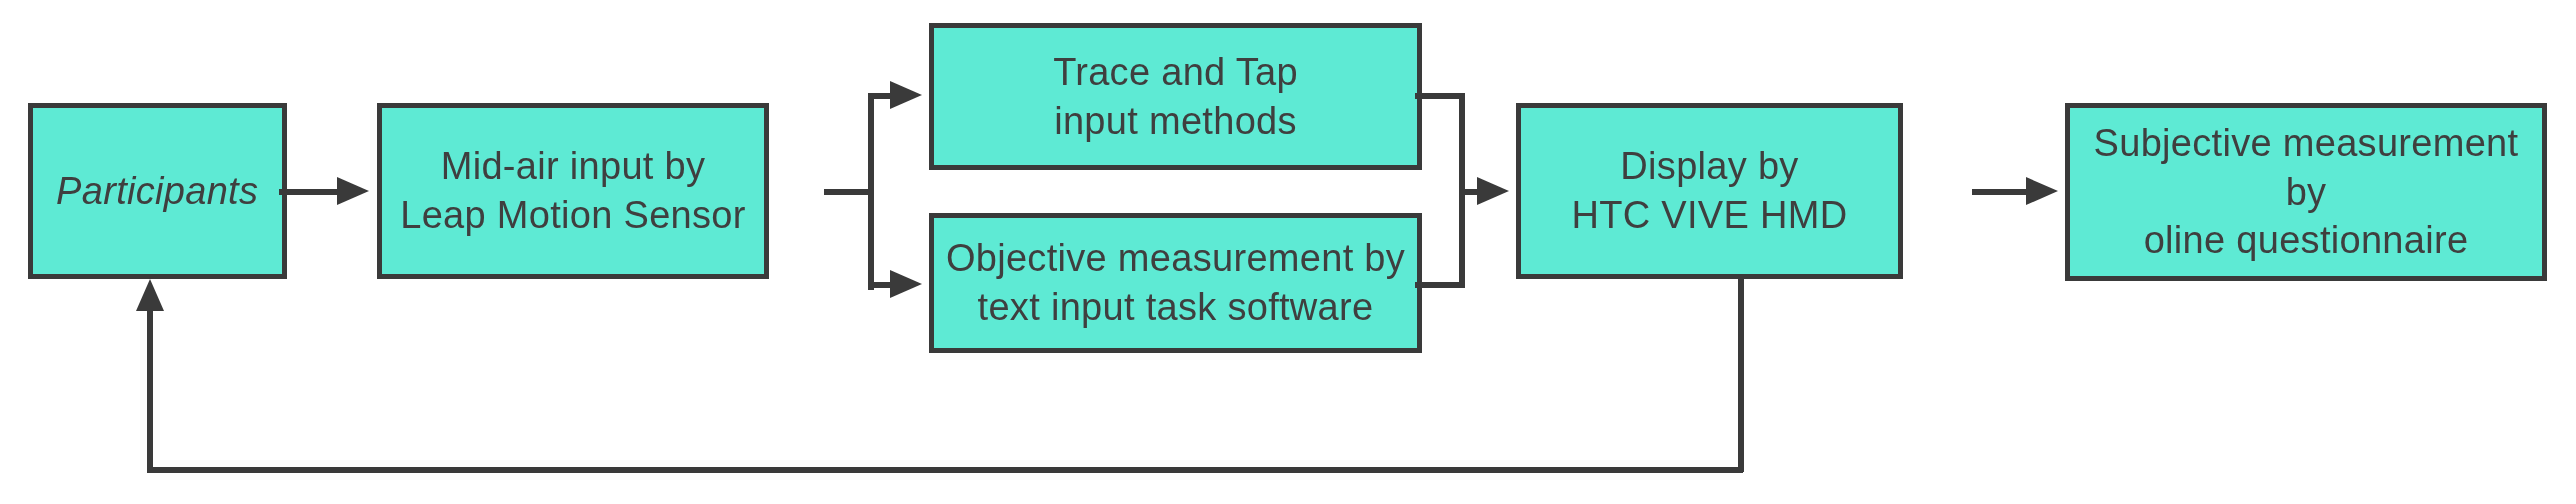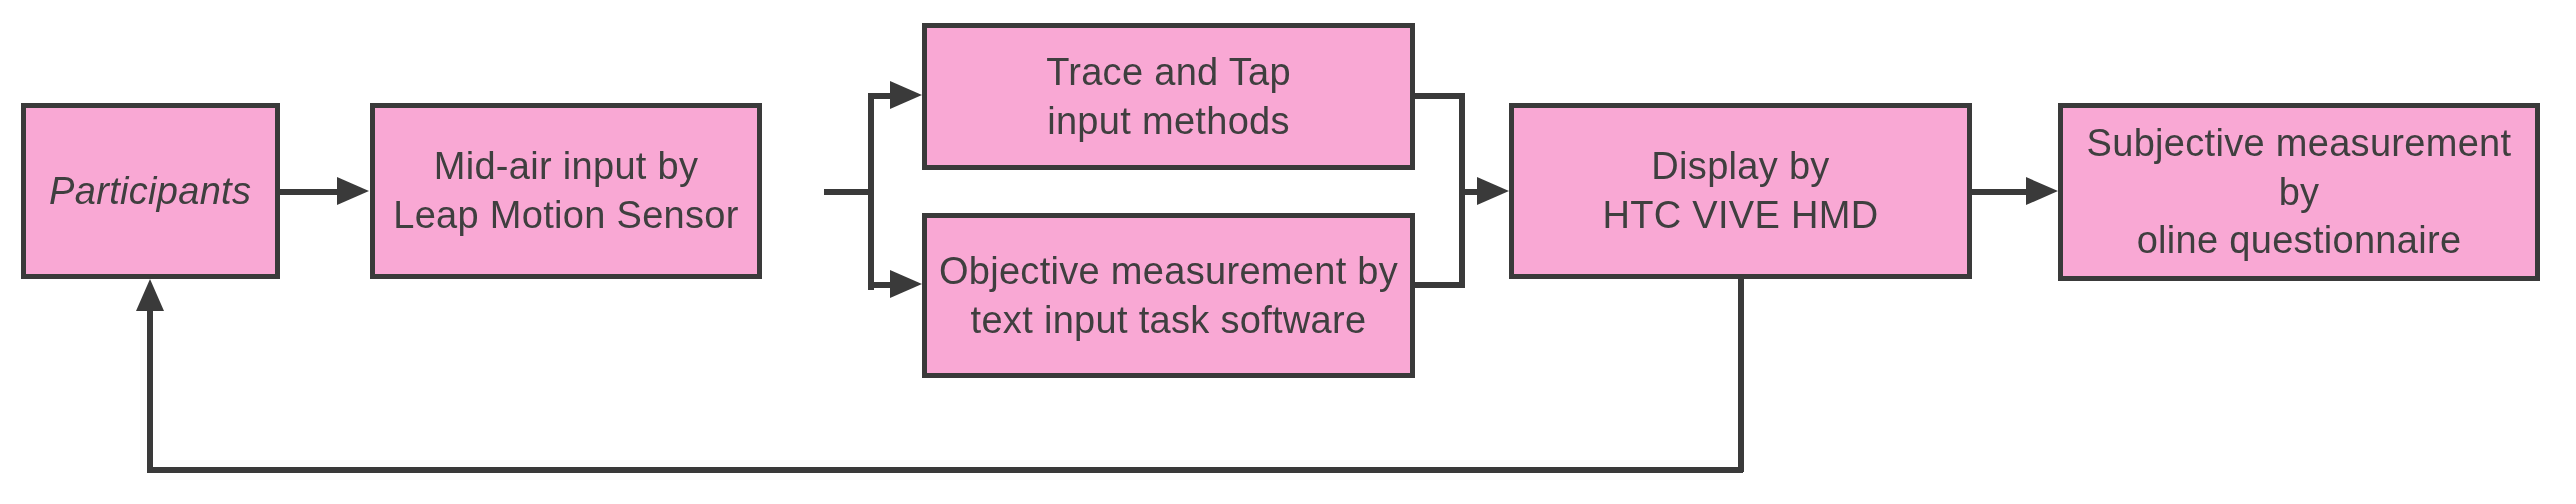--- a/index.html
+++ b/index.html
@@ -8,25 +8,26 @@
     width: 2576px;
     height: 505px;
     background: #ffffff;
     font-family: "Liberation Sans", sans-serif;
     overflow: hidden;
   }
   .node {
     position: absolute;
     box-sizing: border-box;
     border: 5.5px solid #3a3a3a;
-    background: #f9a8d4;
+    background: #5eead4;
     display: flex;
     align-items: center;
     justify-content: center;
     text-align: center;
+    margin-left: 7px;
   }
   .node-label {
     white-space: pre-line;
     font-size: 38px;
     line-height: 1.28;
     color: #3f3f3f;
     letter-spacing: 0.3px;
   }
   .line {
     position: absolute;
@@ -44,22 +45,22 @@
     width: 0; height: 0;
     border-left: 14.5px solid transparent;
     border-right: 14.5px solid transparent;
     border-bottom: 32px solid #3a3a3a;
   }
 
   
   #n-participants { left: 20.7px;  top: 103px; width: 259px; height: 176px; font-style: italic; }
   #n-midair       { left: 370px; top: 103px; width: 392px; height: 176px; }
   #n-trace        { left: 922px; top: 23px;  width: 493px; height: 147px; }
-  #n-objective    { left: 922px; top: 213px; width: 493px; height: 165px; justify-content: center; }
-  #n-display      { left: 1509px; top: 103px; width: 463px; height: 176px; }
+  #n-objective    { left: 922px; top: 213px; width: 493px; height: 140px; justify-content: center; }
+  #n-display      { left: 1509px; top: 103px; width: 387px; height: 176px; }
   #n-subjective   { left: 2058px; top: 103px; width: 482px; height: 178px; }
 
   
   #eA-shaft { left: 279px; top: 189px; width: 61px; height: 5.5px; }
   #eA-head  { left: 337px; top: 177px; }
 
   
   #eB-stem     { left: 824px; top: 189px; width: 50px; height: 5.5px; }
   #eB-vert     { left: 868px; top: 93px; width: 5.5px; height: 197px; }
   #eB-topshaft { left: 868px; top: 93px; width: 25px; height: 5.5px; }

